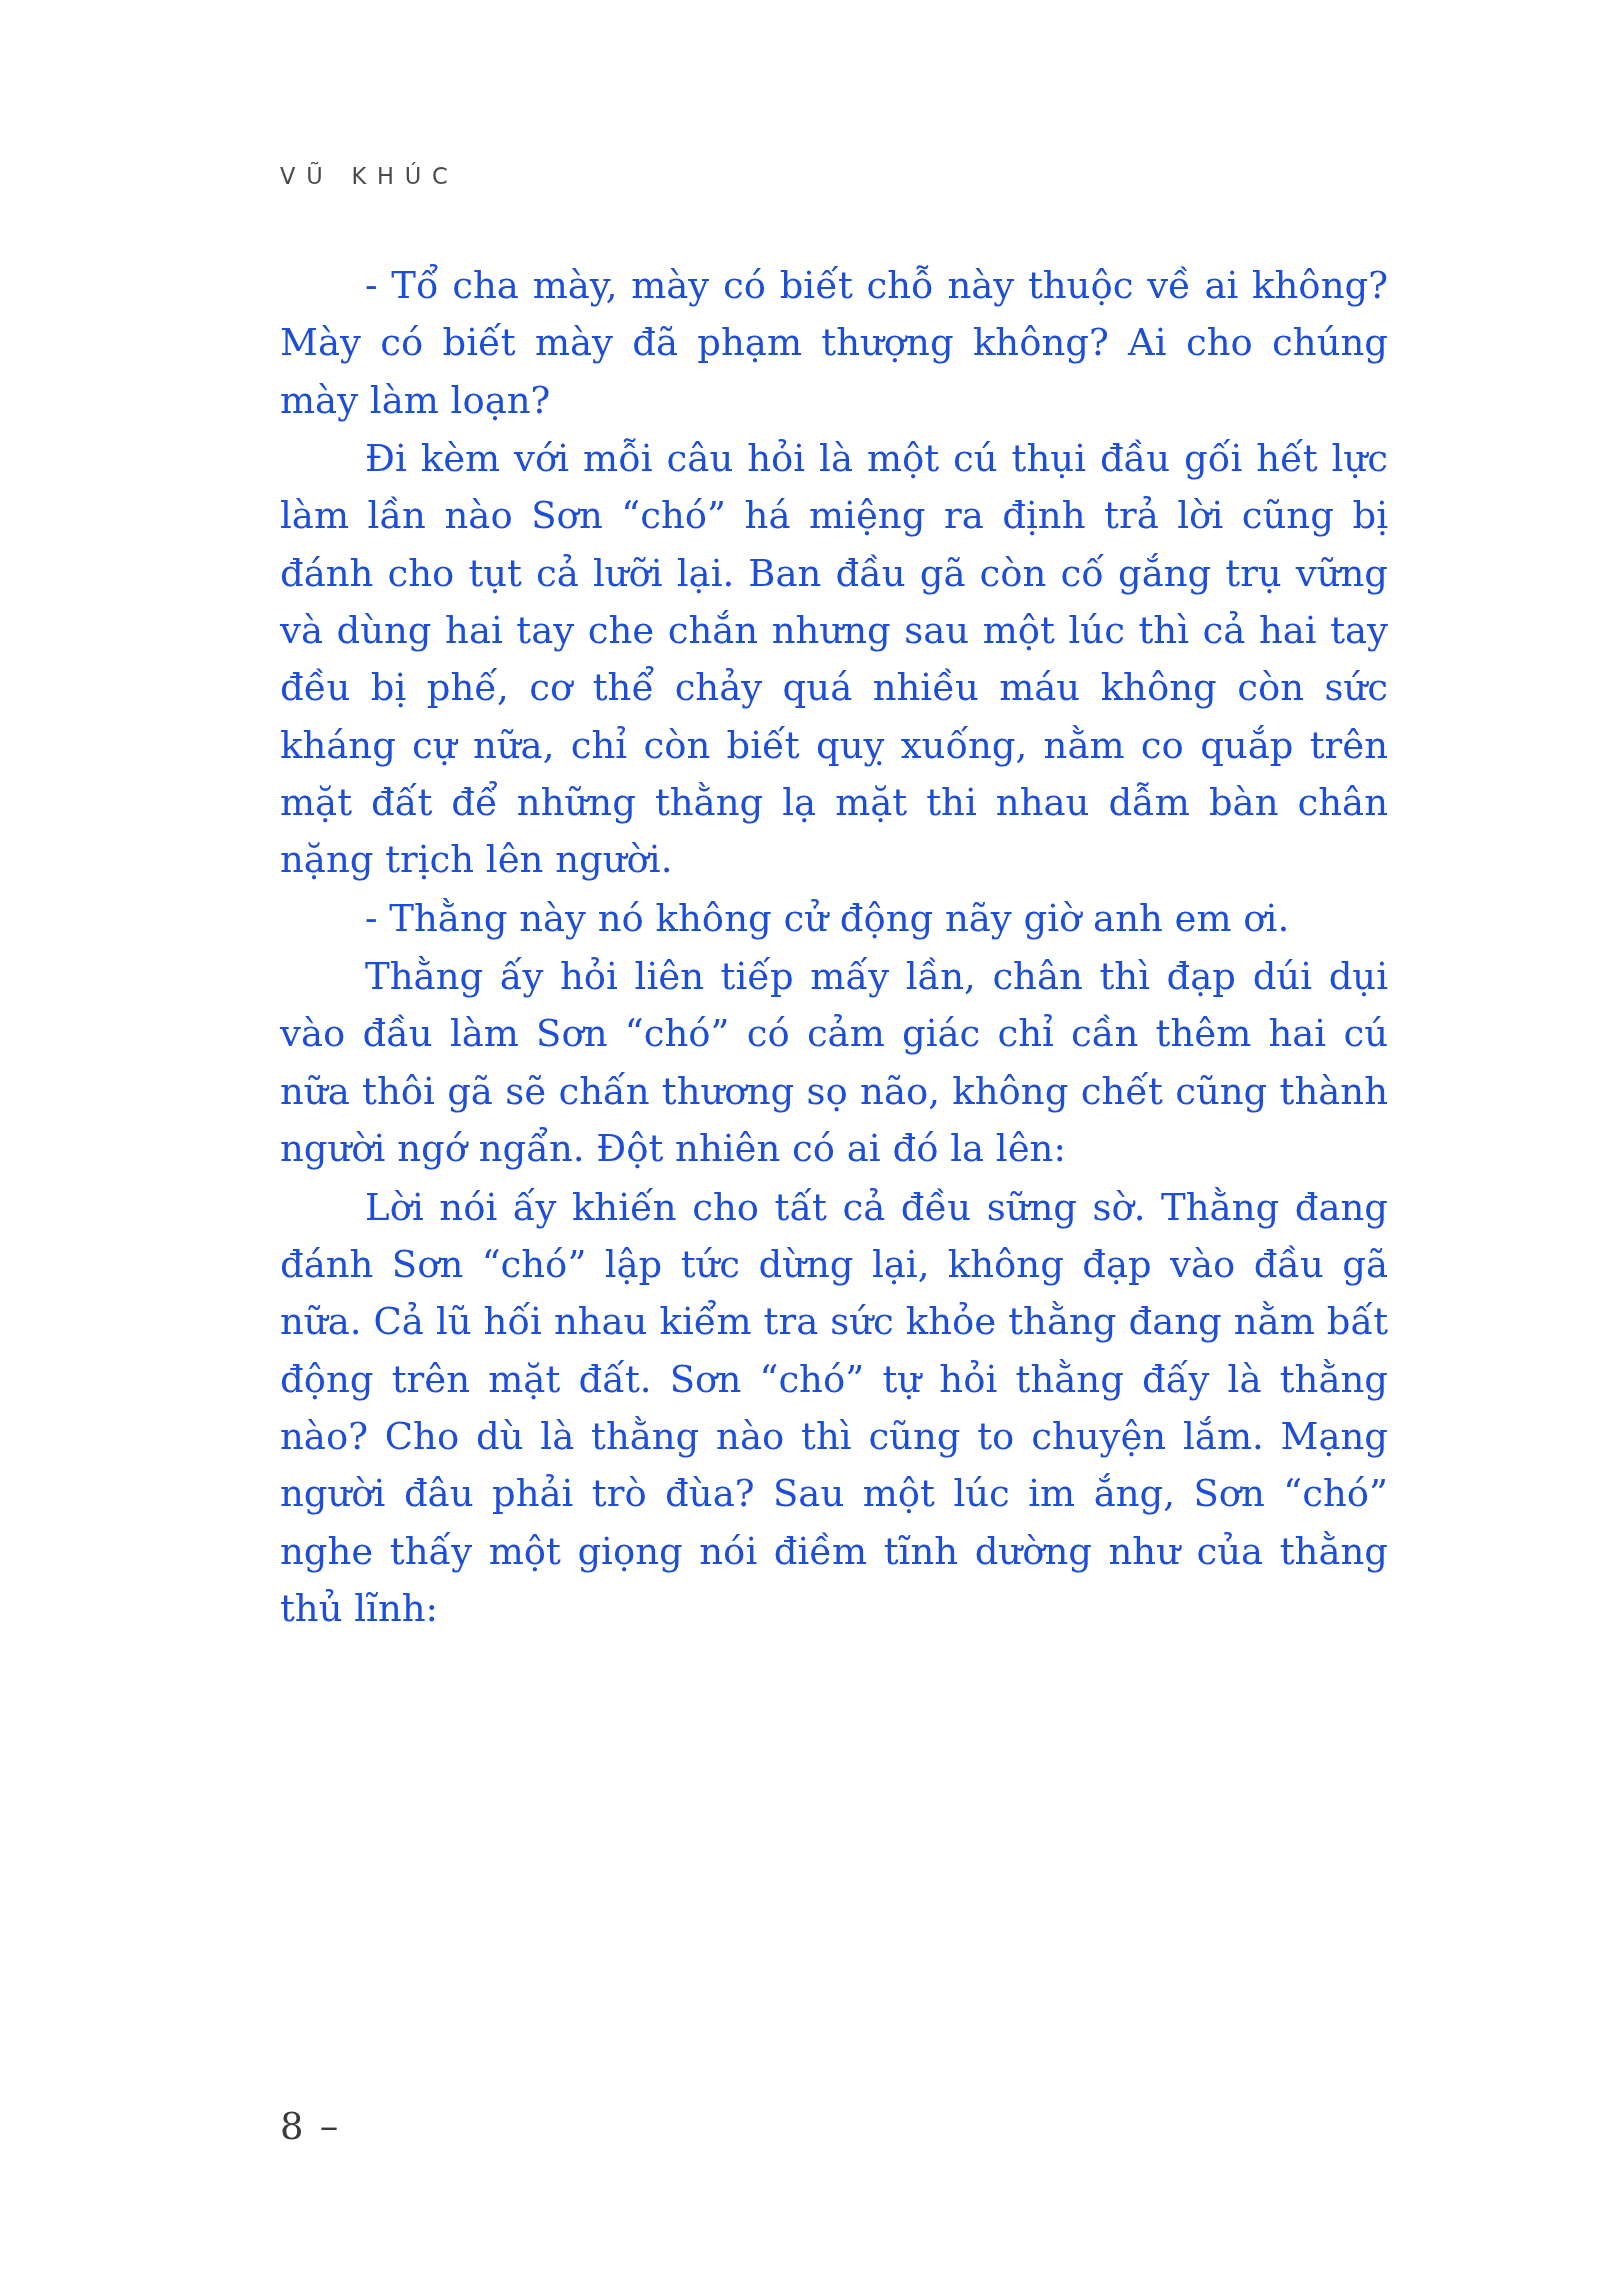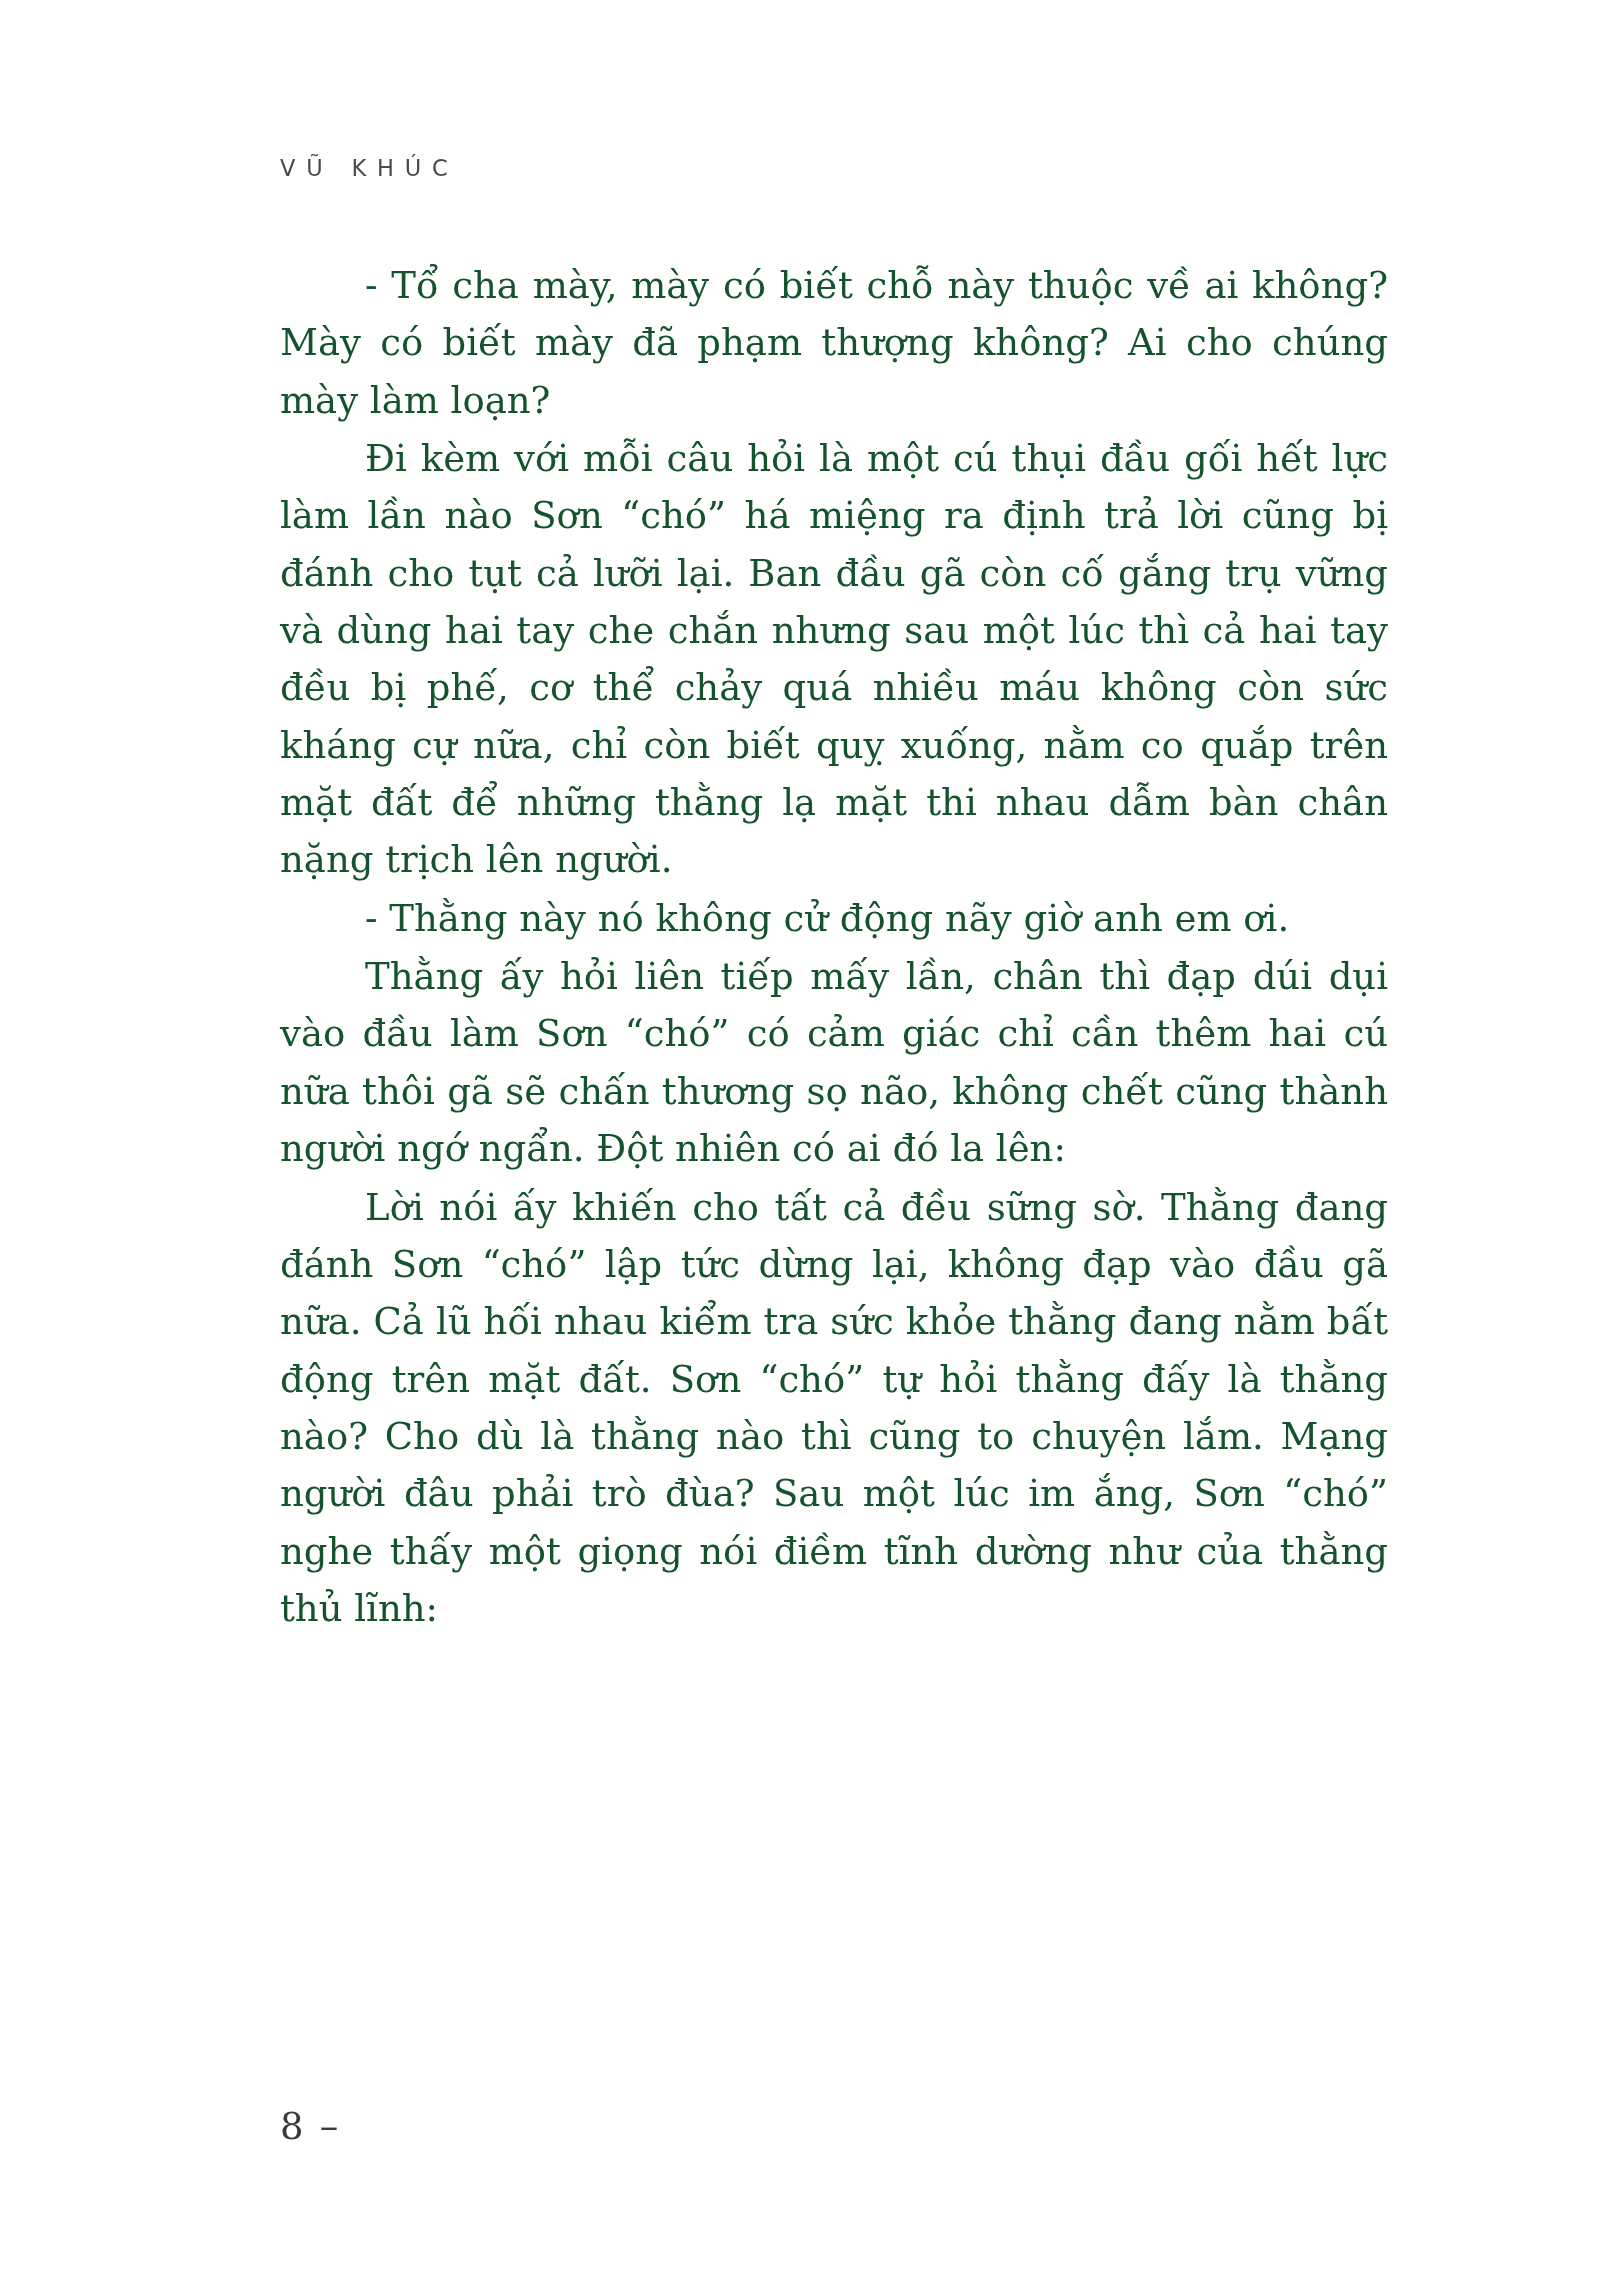--- a/index.html
+++ b/index.html
@@ -11,38 +11,38 @@
     position: relative;
     width: 1621px;
     height: 2293px;
     background: #ffffff;
     font-family: "DejaVu Serif", serif;
     color: #3a3a3a;
     overflow: hidden;
   }
   .running-header {
     position: absolute;
-    top: 155px;
+    top: 163px;
     left: 280px;
     font-family: "DejaVu Sans", "Liberation Sans", sans-serif;
     font-size: 22.5px;
     font-weight: 500;
     letter-spacing: 0.48em;
     color: #4a4a4a;
   }
   .page-body {
     position: absolute;
     top: 257px;
     left: 280px;
     width: 1108px;
     font-size: 37px;
     line-height: 1.55;
     text-align: justify;
     text-justify: inter-word;
-    color: #14532d;
+    color: #1d4ed8;
   }
   .page-body p.para {
     margin: 0;
     text-indent: 2.3em;
   }
   .page-body p.para + p.para {
     margin-top: 1px;
   }
   .page-number {
     position: absolute;

